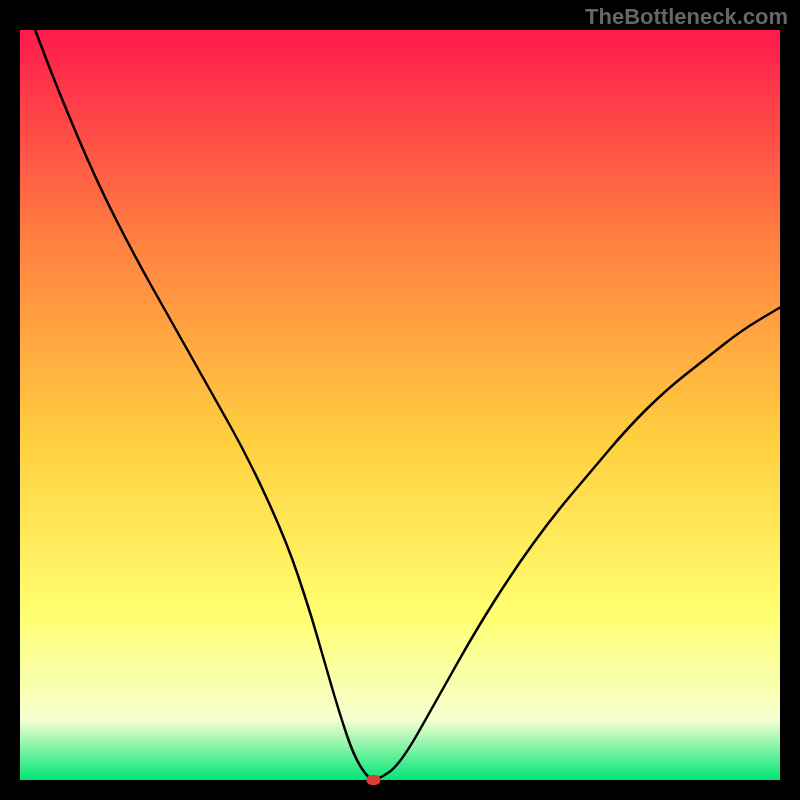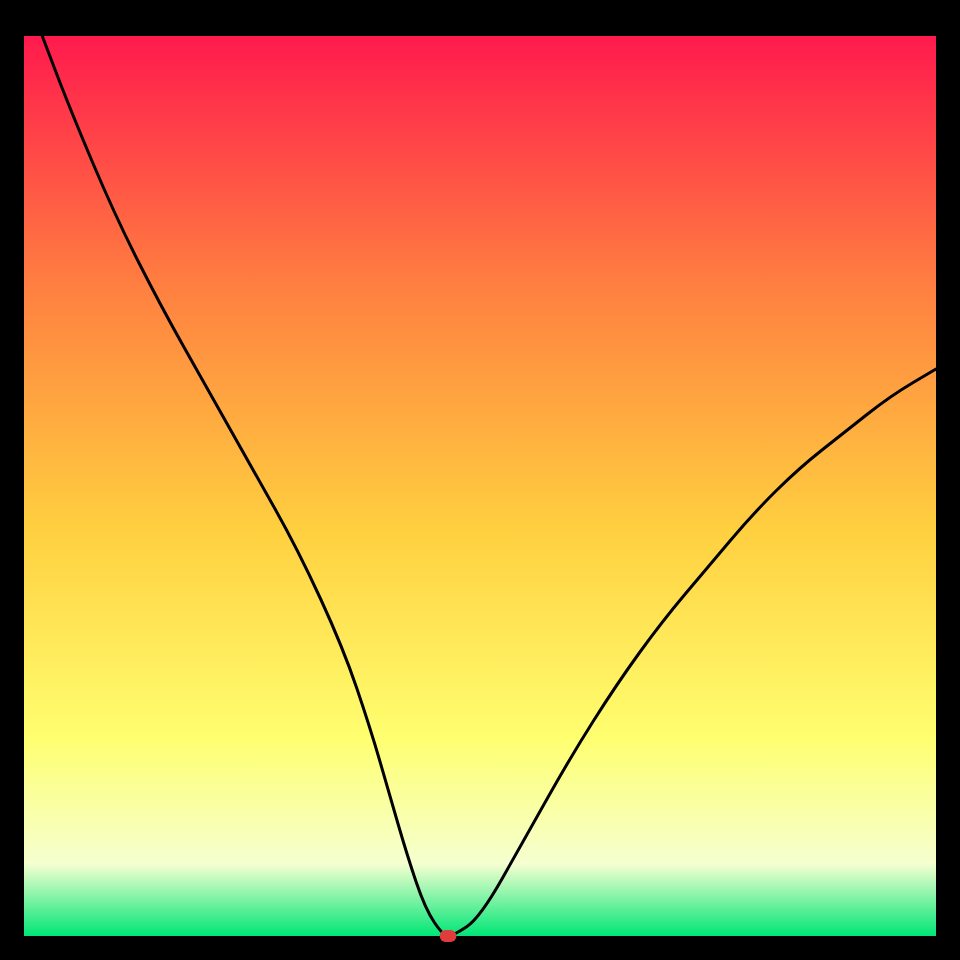--- a/index.html
+++ b/index.html
@@ -28,20 +28,21 @@
   svg {
     position: absolute;
     top: 0;
     left: 0;
   }
 </style>
 </head>
 <body>
 
 <div class="frame">
+  <div class="watermark">TheBottleneck.com</div>
 
   <svg id="chart-svg" width="800" height="800">
     <defs>
       <linearGradient id="bg-grad" x1="0" y1="0" x2="0" y2="1">
         <stop id="g0" offset="0%" stop-color="#ff1a4d"></stop>
         <stop id="g1" offset="28%" stop-color="#ff8040"></stop>
         <stop id="g2" offset="55%" stop-color="#ffd040"></stop>
         <stop id="g3" offset="78%" stop-color="#ffff70"></stop>
         <stop id="g4" offset="92%" stop-color="#f5ffd0"></stop>
         <stop id="g5" offset="100%" stop-color="#00e676"></stop>

